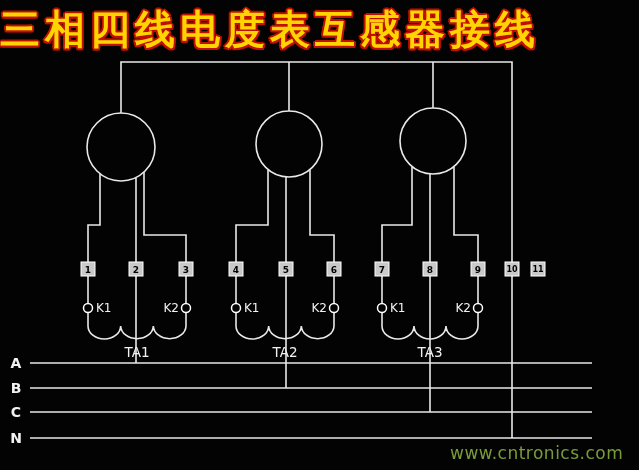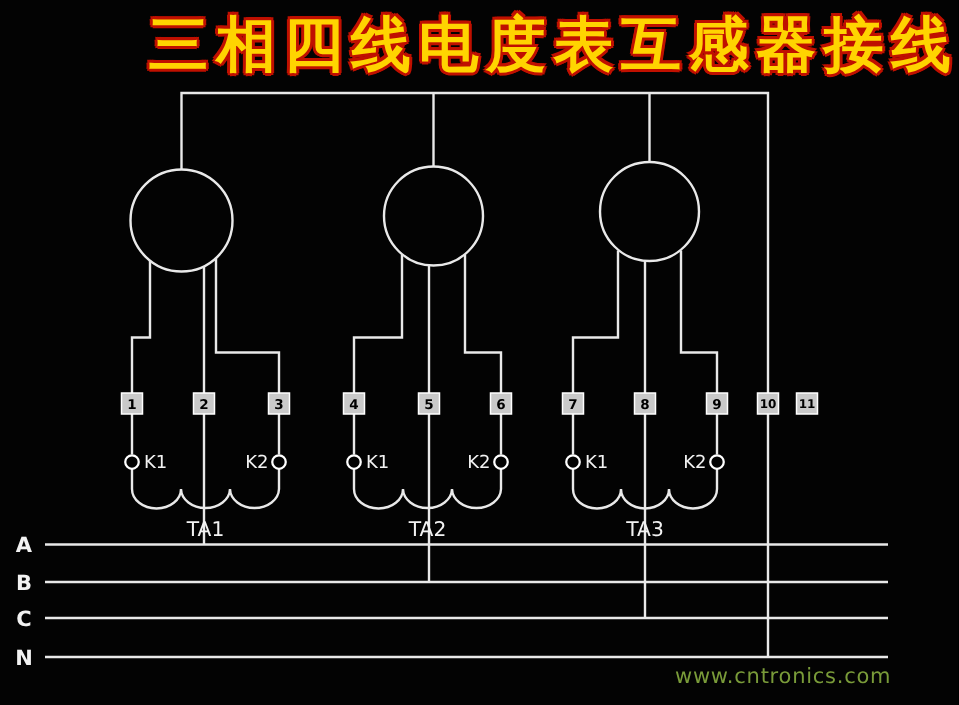--- a/index.html
+++ b/index.html
@@ -5,40 +5,39 @@
   html,body{margin:0;padding:0;background:#000;}
   .stage{
     position:relative;
     width:639px;height:470px;
     background:#030303;
     overflow:hidden;
     font-family:"DejaVu Sans","Liberation Sans",sans-serif;
   }
   .title{
     position:absolute;top:2px;left:0;right:0;
-    text-align:right;
+    text-align:left;
     font-size:40px;font-weight:800;
     color:#ffd400;
     letter-spacing:5px;
     white-space:nowrap;
     text-shadow:
       -2px 0 #c01000, 2px 0 #c01000, 0 -2px #c01000, 0 2px #c01000,
       -1.5px -1.5px #c01000, 1.5px -1.5px #c01000,
       -1.5px 1.5px #c01000, 1.5px 1.5px #c01000;
-    padding-left: 40px;
   }
   .load-label{
     position:absolute;left:585px;top:350px;width:42px;
     font-size:32px;font-weight:800;color:#ffd400;
     line-height:42px;text-align:center;word-break:break-all;
     text-shadow:1px 1px 0 #a00;
   }
   .watermark{
     position:absolute;left:450px;top:443px;
-    font-size:14px;color:#84a83e;opacity:.92;
+    font-size:17px;color:#84a83e;opacity:.92;
     letter-spacing:.5px;
   }
   svg{position:absolute;left:0;top:0;}
   svg text{font-family:"DejaVu Sans","Liberation Sans",sans-serif;}
 </style>
 </head>
 <body>
 
 <div class="stage">
 

